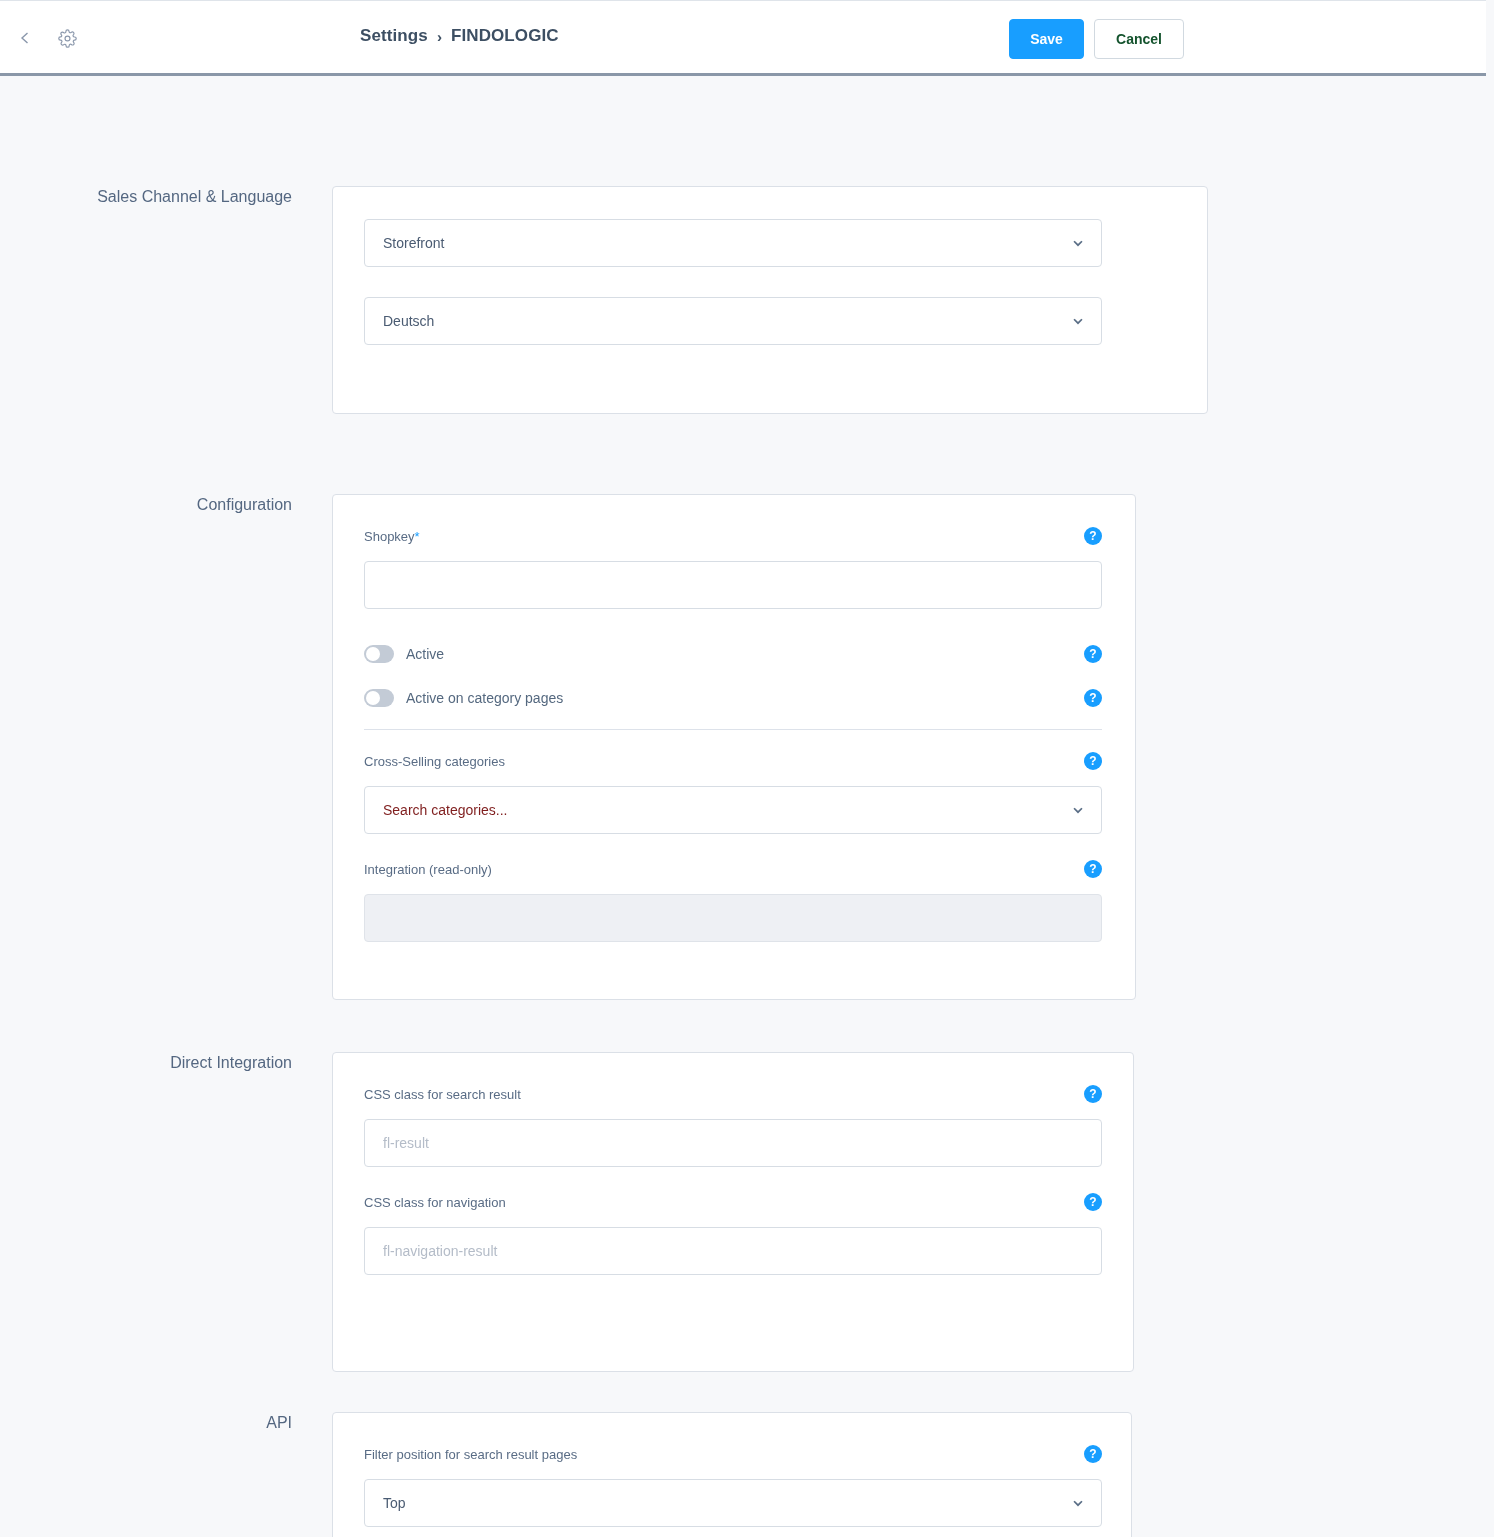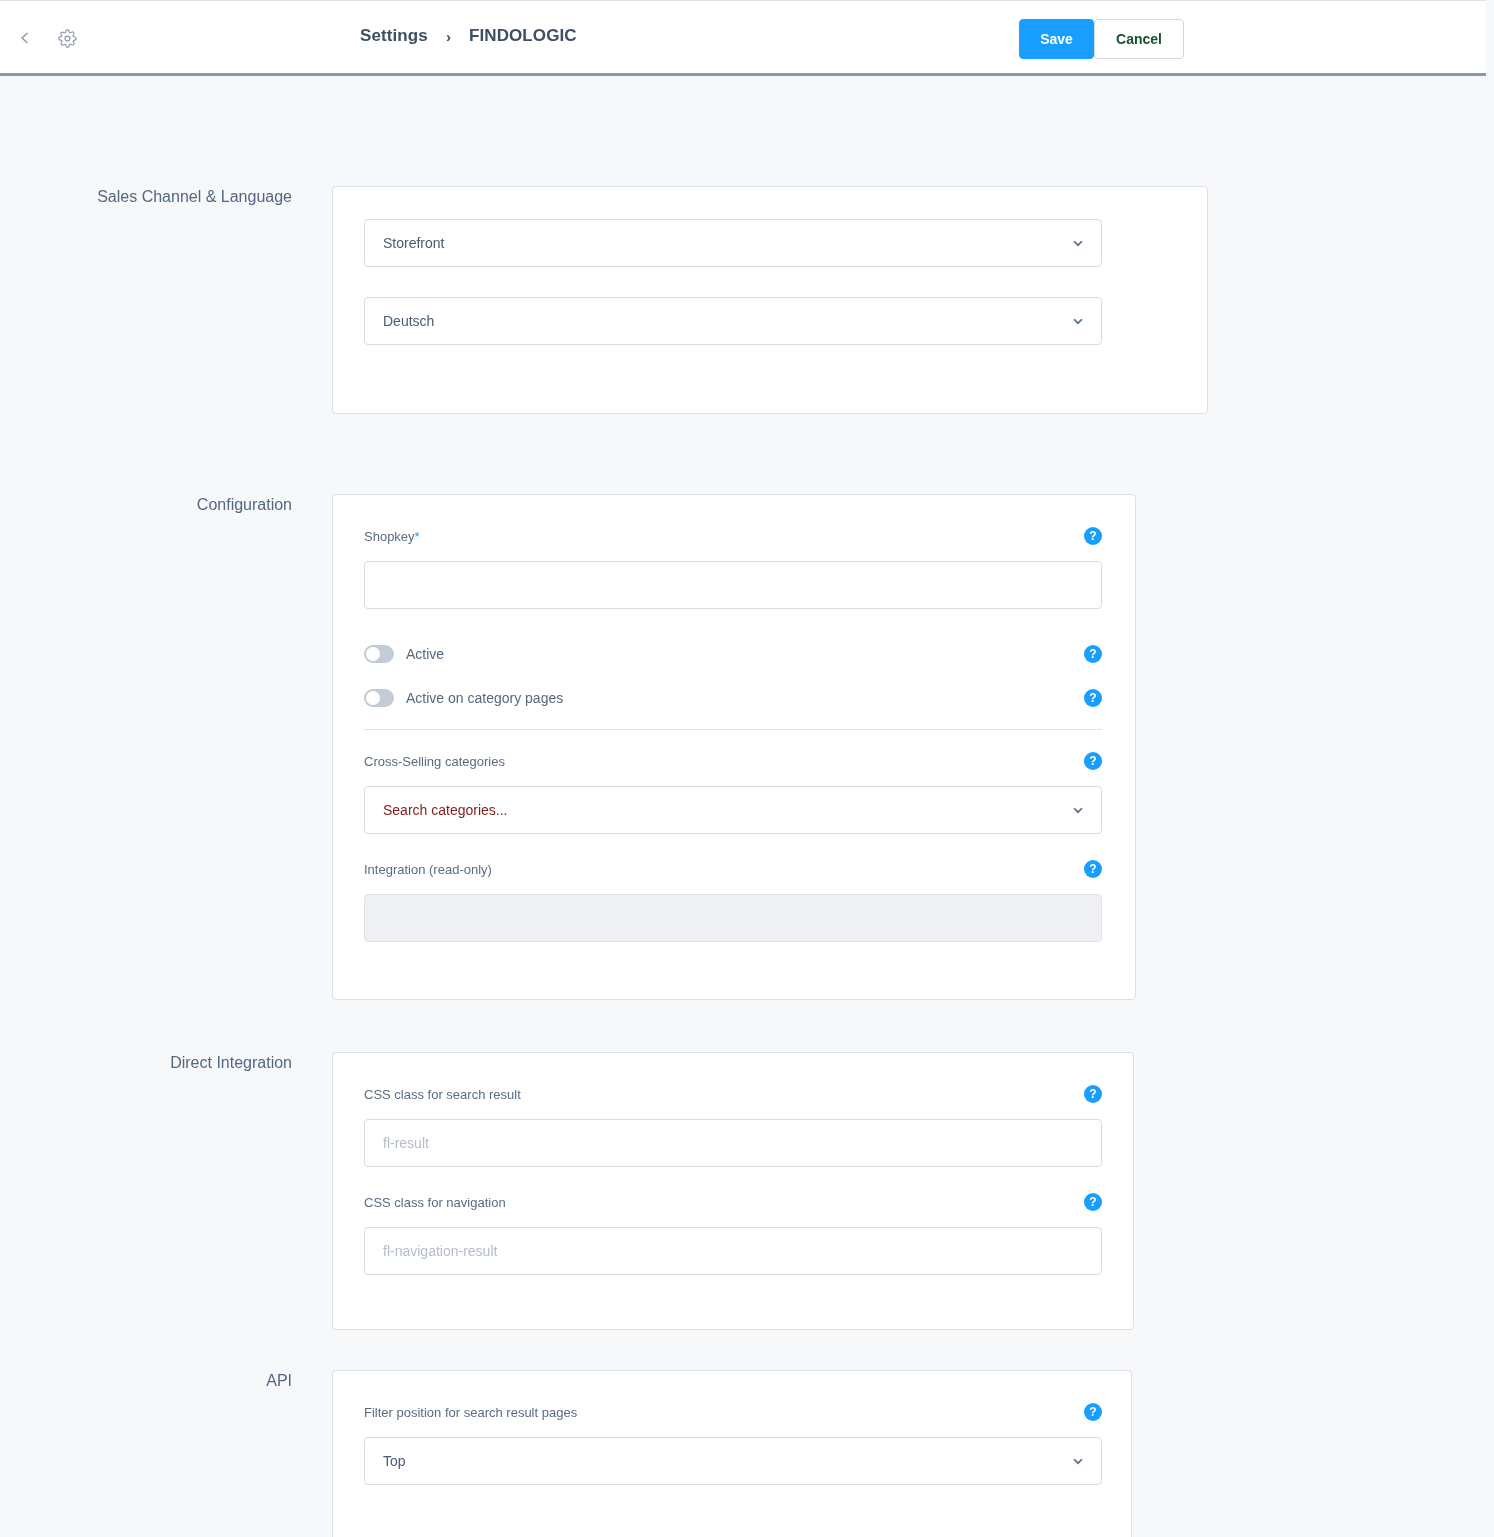--- a/index.html
+++ b/index.html
@@ -44,32 +44,33 @@
   .icon-btn svg { display:block; }
 
   .breadcrumb {
     position: absolute;
     left: 360px;
     top: 25px;
     font-size: 17px;
     letter-spacing: 0.1px;
     display: flex;
     align-items: center;
-    gap: 18px;
+    gap: 9px;
     color: #3d4f63;
   }
   .bc-root { font-weight: bold; }
   .bc-sep { font-weight: bold; font-size: 15px; color:#3d4f63; }
   .bc-current { font-weight: bold; }
 
   .topbar-actions {
     position: absolute;
     right: 302px;
     top: 18px;
     display: flex;
+    gap: 10px;
   }
   .btn {
     font-family: "Liberation Sans", sans-serif;
     font-size: 14px;
     font-weight: bold;
     height: 40px;
     border-radius: 4px;
     padding: 0 20px;
     cursor: pointer;
     box-sizing: border-box;
@@ -213,21 +214,21 @@
 
   .divider {
     width: 738px;
     height: 1px;
     background: #dde2ea;
   }
 
   
   #sec-sales .card   { width: 876px; height: 228px; padding: 32px 0 0 31px; }
   #sec-config .card  { width: 804px; height: 506px; padding: 32px 0 0 31px; }
-  #sec-direct .card  { width: 802px; height: 278px; padding: 32px 0 0 31px; }
+  #sec-direct .card  { width: 802px; height: 320px; padding: 32px 0 0 31px; }
   #sec-api .card     { width: 800px; height: 198px; padding: 32px 0 0 31px; }
 
   .sp-sales  { margin-top: 110px; }
   .sp-config { margin-top: 80px; }
   .sp-direct { margin-top: 52px; }
   .sp-api    { margin-top: 40px; }
 
   .gap-16 { height: 16px; }
   .gap-22 { height: 22px; }
   .gap-26 { height: 26px; }

